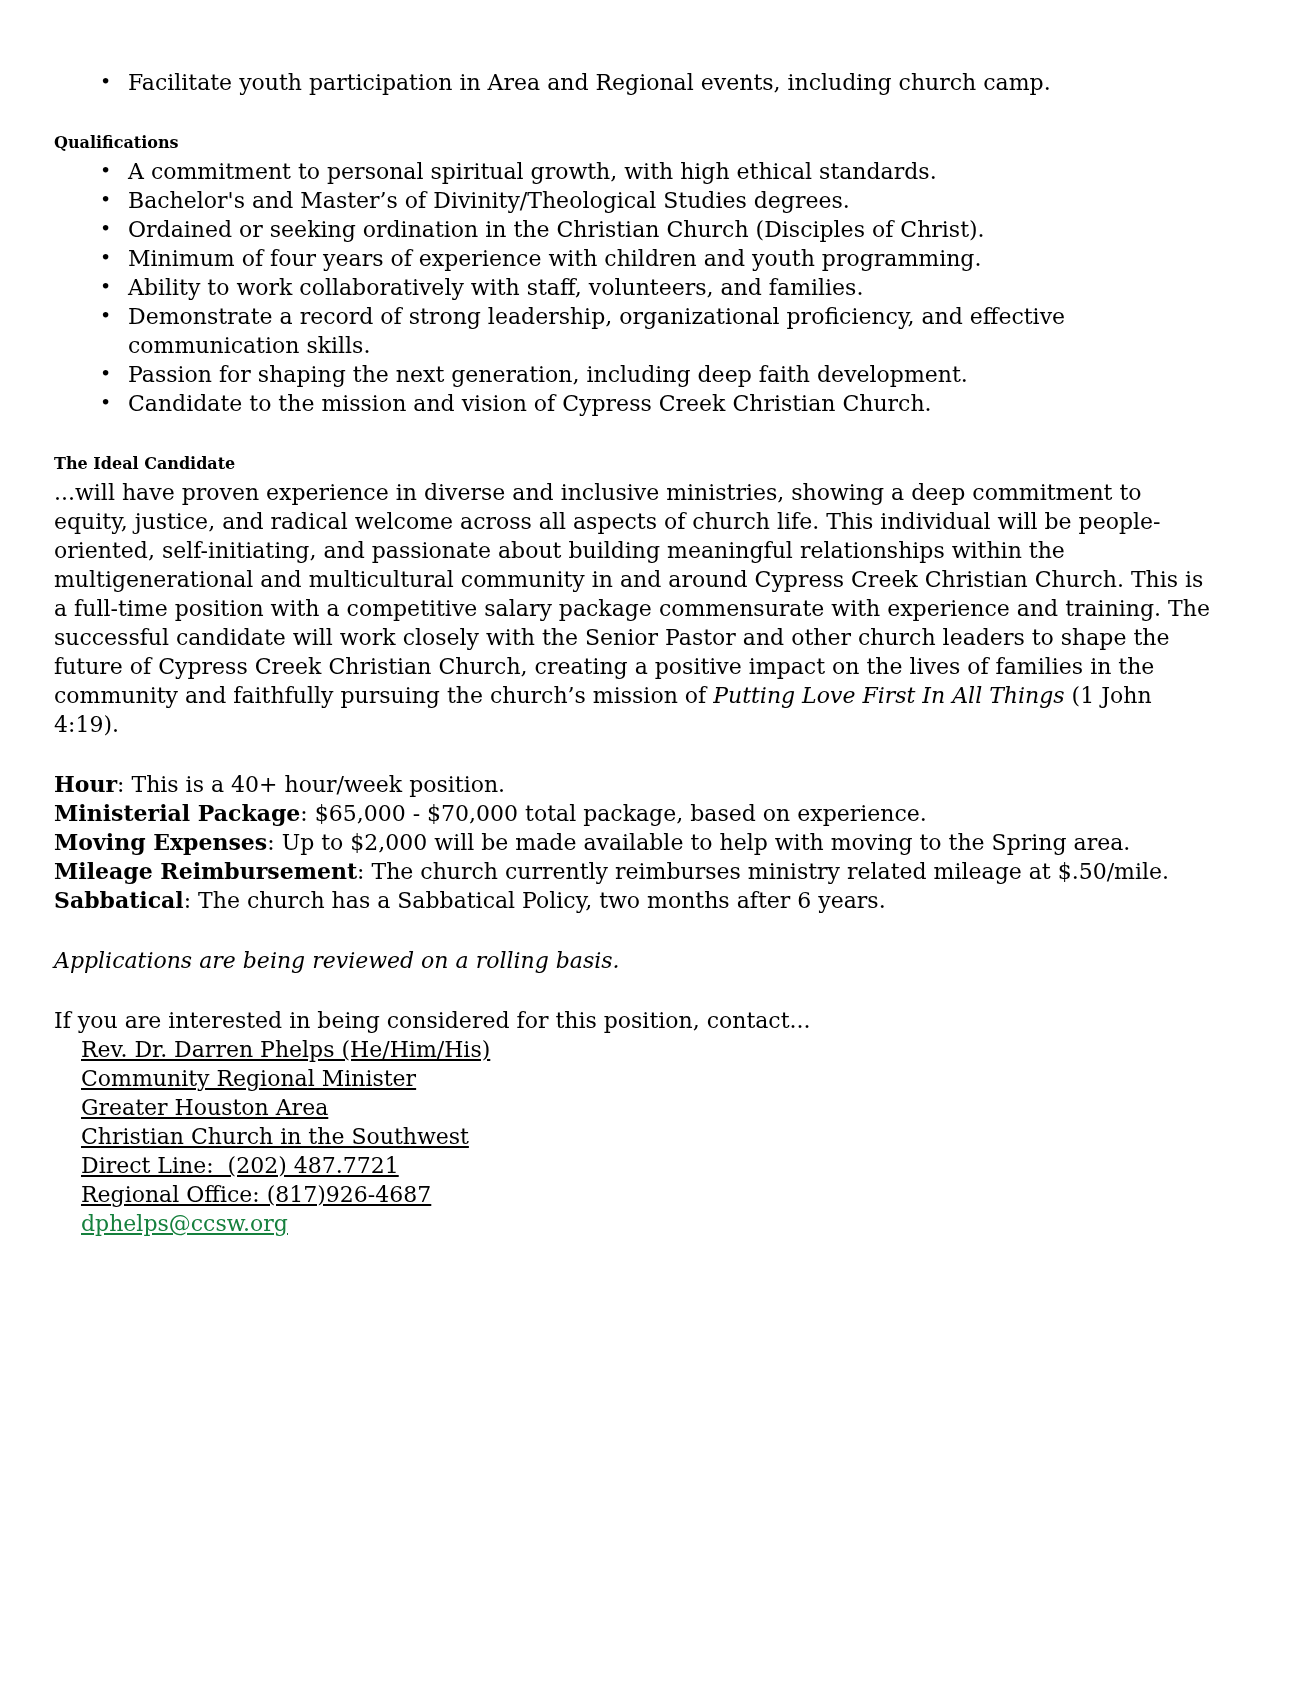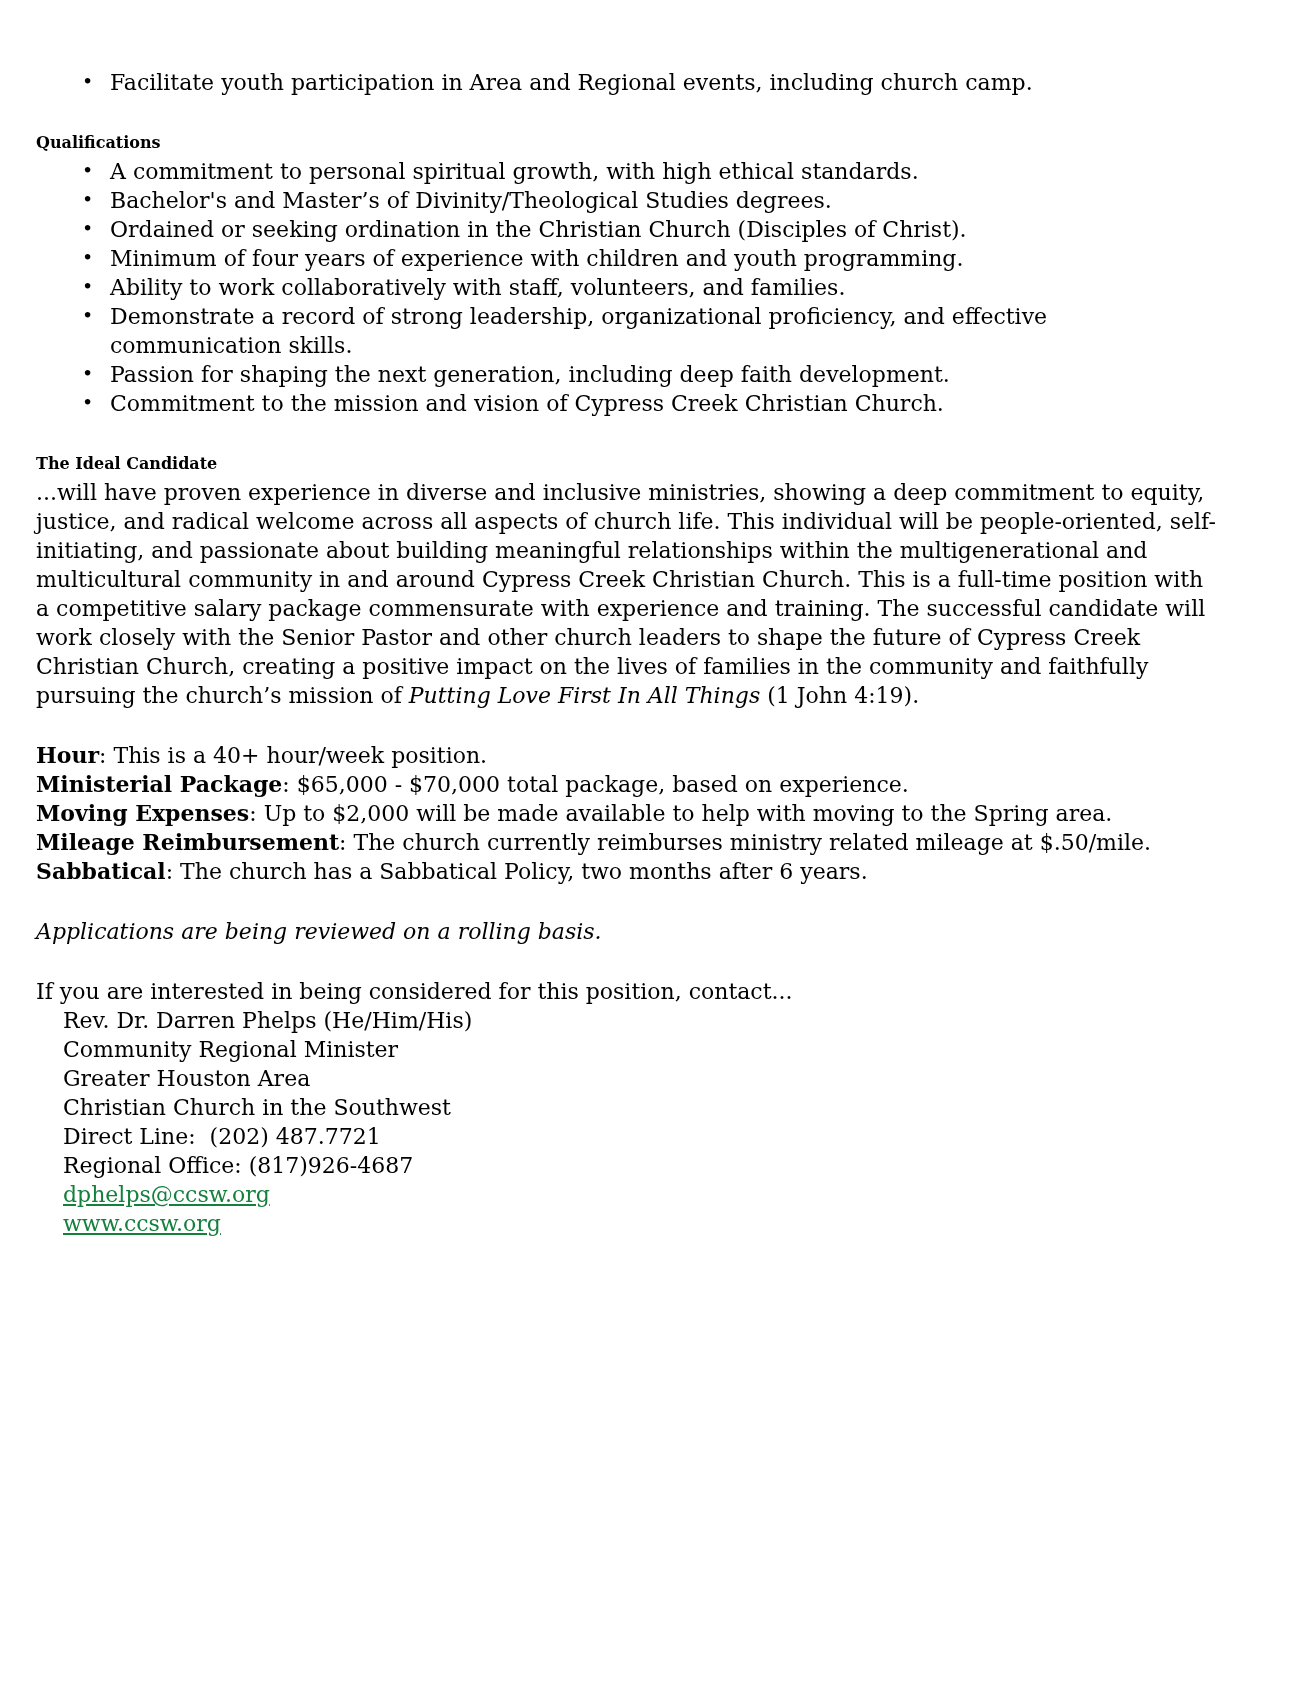--- a/index.html
+++ b/index.html
@@ -6,21 +6,21 @@
     margin: 0;
     padding: 0;
     background: #ffffff;
   }
   .page {
     position: relative;
     width: 1300px;
     height: 1248px;
     box-sizing: border-box;
     background: #ffffff;
-    padding: 68px 84px 0 36px;
+    padding: 68px 84px 0 54px;
     font-family: "DejaVu Serif", "Liberation Serif", serif;
     font-size: 22px;
     line-height: 29px;
     color: #000000;
     overflow: hidden;
   }
   p, h2, ul, div {
     margin: 0;
     padding: 0;
   }
@@ -58,20 +58,21 @@
     font-style: italic;
   }
   .contact-intro {
     margin-top: 31px;
   }
   .contact-block {
     margin-left: 27px;
   }
   .contact-line {
     white-space: pre-wrap;
+    text-decoration: underline;
   }
   a.doc-link {
     color: #15803d;
     text-decoration: underline;
     cursor: pointer;
   }
   em.inline-italic {
     font-style: italic;
   }
 </style>
@@ -89,21 +90,21 @@
   <h2 class="section-heading">Qualifications</h2>
 
   <ul class="bullet-list">
     <li><span>A commitment to personal spiritual growth, with high ethical standards.</span></li>
     <li><span>Bachelor's and Master’s of Divinity/Theological Studies degrees.</span></li>
     <li><span>Ordained or seeking ordination in the Christian Church (Disciples of Christ).</span></li>
     <li><span>Minimum of four years of experience with children and youth programming.</span></li>
     <li><span>Ability to work collaboratively with staff, volunteers, and families.</span></li>
     <li><span>Demonstrate a record of strong leadership, organizational proficiency, and effective communication skills.</span></li>
     <li><span>Passion for shaping the next generation, including deep faith development.</span></li>
-    <li><span>Commitment to the mission and vision of Cypress Creek Christian Church.</span></li>
+    <li><span>Candidate to the mission and vision of Cypress Creek Christian Church.</span></li>
   </ul>
 
   <h2 class="section-heading">The Ideal Candidate</h2>
 
   <p class="para"><span>...will have proven experience in diverse and inclusive ministries, showing a deep commitment to equity, justice, and radical welcome across all aspects of church life. This individual will be people-oriented, self-initiating, and passionate about building meaningful relationships within the multigenerational and multicultural community in and around Cypress Creek Christian Church. This is a full-time position with a competitive salary package commensurate with experience and training. The successful candidate will work closely with the Senior Pastor and other church leaders to shape the future of Cypress Creek Christian Church, creating a positive impact on the lives of families in the community and faithfully pursuing the church’s mission of </span><em class="inline-italic">Putting Love First In All Things</em><span> (1 John 4:19).</span></p>
 
   <div class="benefits">
     <div class="benefit-line"><strong>Hour</strong><span>: This is a 40+ hour/week position.</span></div>
     <div class="benefit-line"><strong>Ministerial Package</strong><span>: $65,000 - $70,000 total package, based on experience.</span></div>
     <div class="benefit-line"><strong>Moving Expenses</strong><span>: Up to $2,000 will be made available to help with moving to the Spring area.</span></div>

